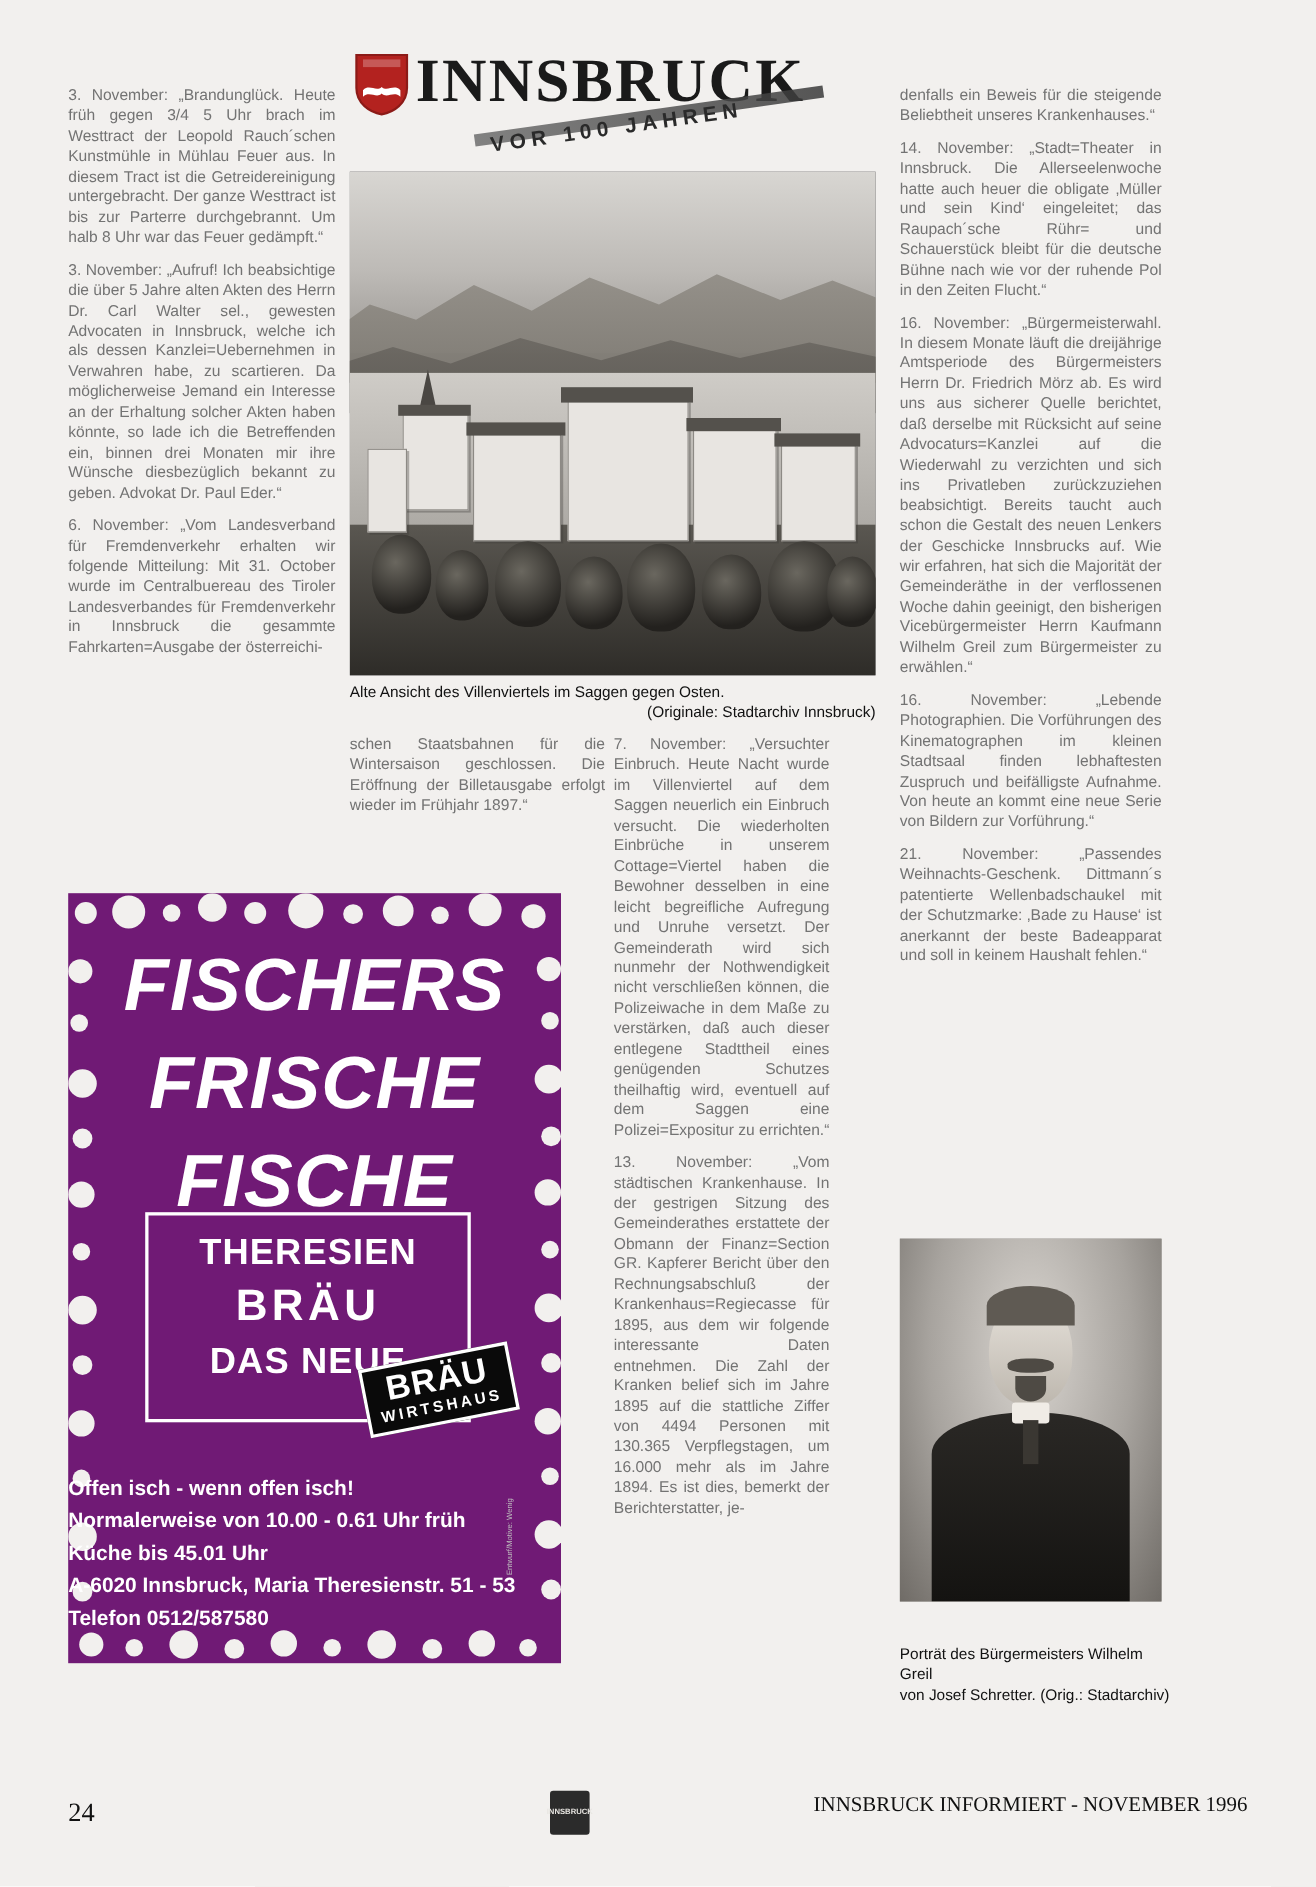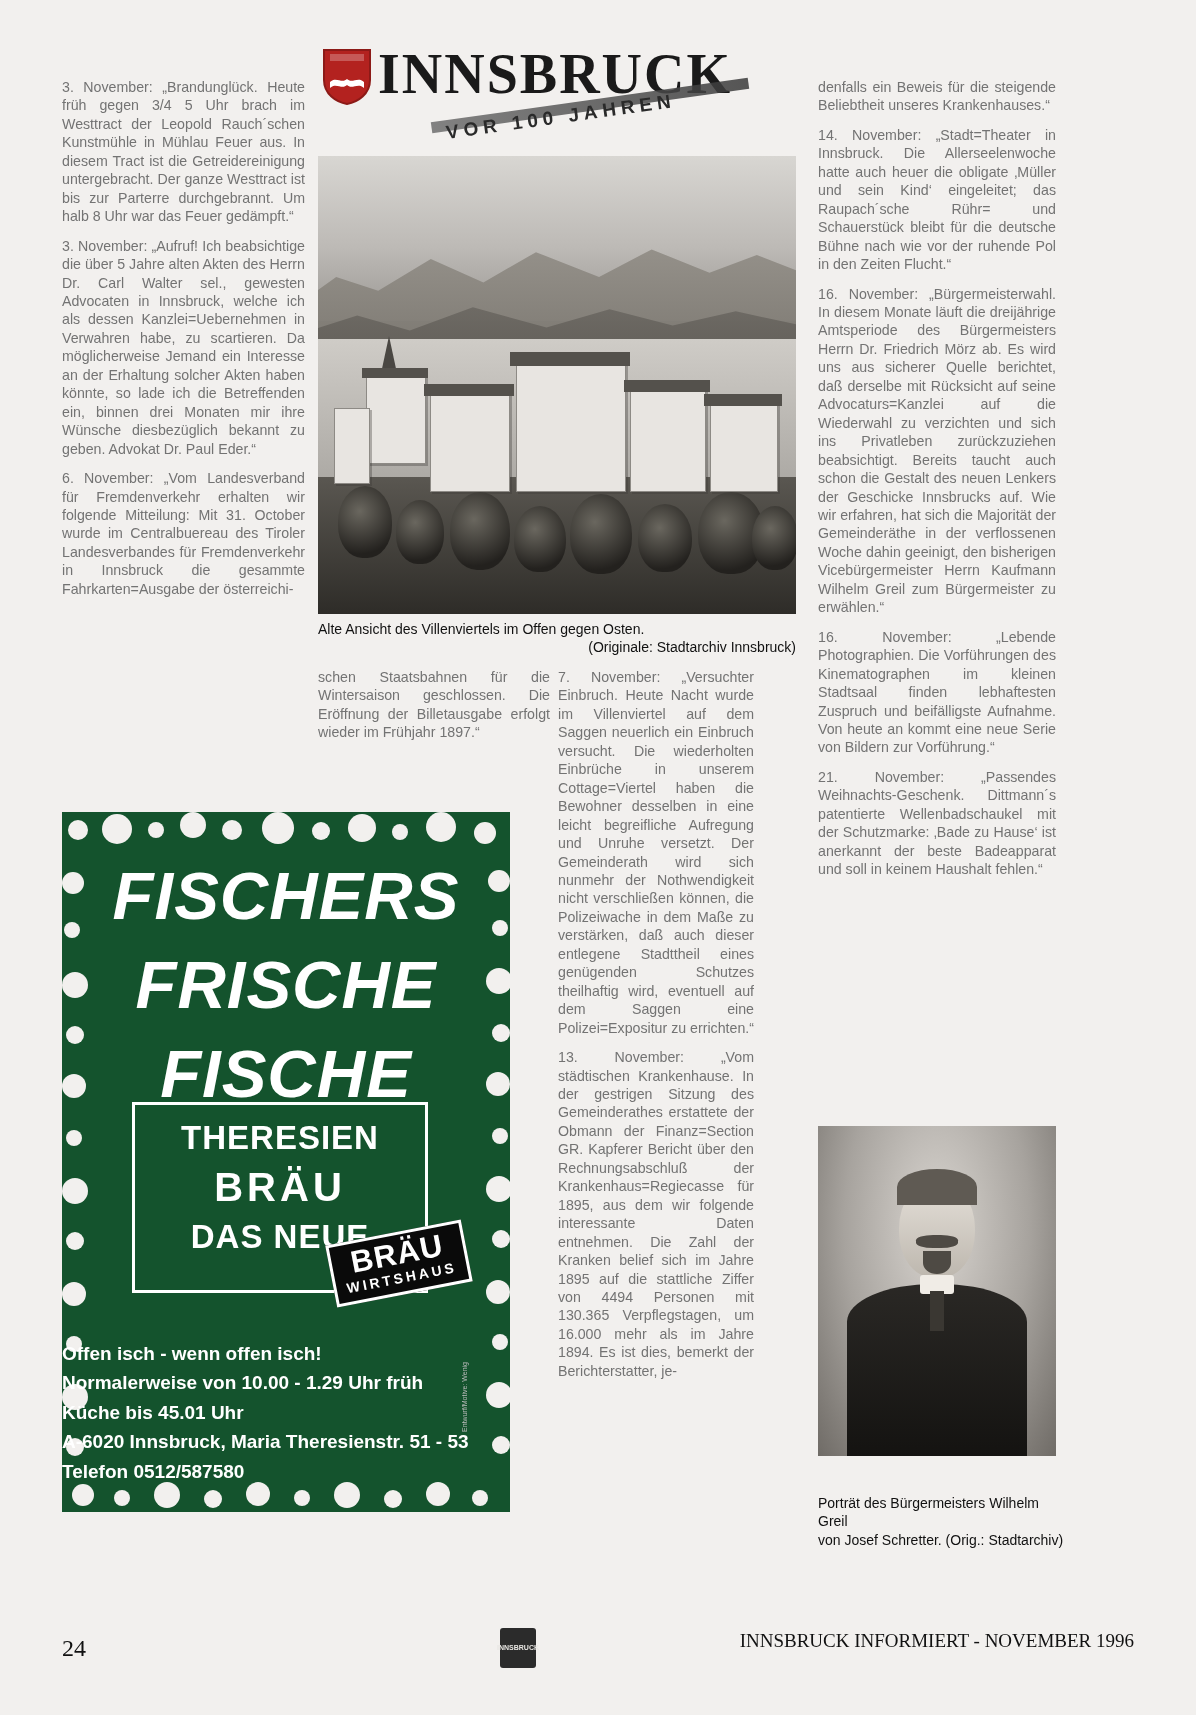--- a/index.html
+++ b/index.html
@@ -148,21 +148,21 @@
   .cap1 { left: 318px; top: 620px; width: 478px; }
   .cap1 .c2 { text-align: right; }
 
   
   .ad {
     position: absolute;
     left: 62px;
     top: 812px;
     width: 448px;
     height: 700px;
-    background: #14532d;
+    background: #701a75;
     overflow: hidden;
   }
   .ad-bubbles { position:absolute; inset:0; }
   .ad-bubbles i {
     position:absolute; display:block; border-radius:50%;
     background:#f2f0ee;
   }
   .ad-inner {
     position: absolute;
     left: 26px; top: 22px; right: 26px; bottom: 20px;
@@ -360,21 +360,21 @@
     <div class="tree" style="left:78px; top:344px; width:48px; height:64px;"></div>
     <div class="tree" style="left:132px; top:336px; width:60px; height:78px;"></div>
     <div class="tree" style="left:196px; top:350px; width:52px; height:66px;"></div>
     <div class="tree" style="left:252px; top:338px; width:62px; height:80px;"></div>
     <div class="tree" style="left:320px; top:348px; width:54px; height:68px;"></div>
     <div class="tree" style="left:380px; top:336px; width:66px; height:82px;"></div>
     <div class="tree" style="left:434px; top:350px; width:46px; height:64px;"></div>
   </div>
 
   <div class="caption cap1">
-    <div class="c1">Alte Ansicht des Villenviertels im Offen gegen Osten.</div>
+    <div class="c1">Alte Ansicht des Villenviertels im Saggen gegen Osten.</div>
     <div class="c2">(Originale: Stadtarchiv Innsbruck)</div>
   </div>
 
   <div class="col col-mid-a">
     <p>schen Staatsbahnen für die Wintersaison geschlossen. Die Eröffnung der Billetausgabe erfolgt wieder im Frühjahr 1897.“</p>
   </div>
 
   <div class="col col-mid-b">
     <p>7. November: „Versuchter Einbruch. Heute Nacht wurde im Villenviertel auf dem Saggen neuerlich ein Einbruch versucht. Die wiederholten Einbrüche in unserem Cottage=Viertel haben die Bewohner desselben in eine leicht begreifliche Aufregung und Unruhe versetzt. Der Gemeinderath wird sich nunmehr der Nothwendigkeit nicht verschließen können, die Polizeiwache in dem Maße zu verstärken, daß auch dieser entlegene Stadttheil eines genügenden Schutzes theilhaftig wird, eventuell auf dem Saggen eine Polizei=Expositur zu errichten.“</p>
     <p>13. November: „Vom städtischen Krankenhause. In der gestrigen Sitzung des Gemeinderathes erstattete der Obmann der Finanz=Section GR. Kapferer Bericht über den Rechnungsabschluß der Krankenhaus=Regiecasse für 1895, aus dem wir folgende interessante Daten entnehmen. Die Zahl der Kranken belief sich im Jahre 1895 auf die stattliche Ziffer von 4494 Personen mit 130.365 Verpflegstagen, um 16.000 mehr als im Jahre 1894. Es ist dies, bemerkt der Berichterstatter, je-</p>
@@ -454,21 +454,21 @@
 
     <div class="ad-stamp">
       <div class="s1">BRÄU</div>
       <div class="s2">WIRTSHAUS</div>
     </div>
 
     <div class="ad-credit">Entwurf/Motive: Wenig</div>
 
     <div class="ad-foot">
       <div>Offen isch - wenn offen isch!</div>
-      <div>Normalerweise von 10.00 - 1.29 Uhr früh</div>
+      <div>Normalerweise von 10.00 - 0.61 Uhr früh</div>
       <div>Küche bis 45.01 Uhr</div>
       <div>A-6020 Innsbruck, Maria Theresienstr. 51 - 53</div>
       <div>Telefon 0512/587580</div>
     </div>
   </div>
 
   <div class="portrait">
     <div class="pt-bg"></div>
     <div class="pt-body"></div>
     <div class="pt-head"></div>

